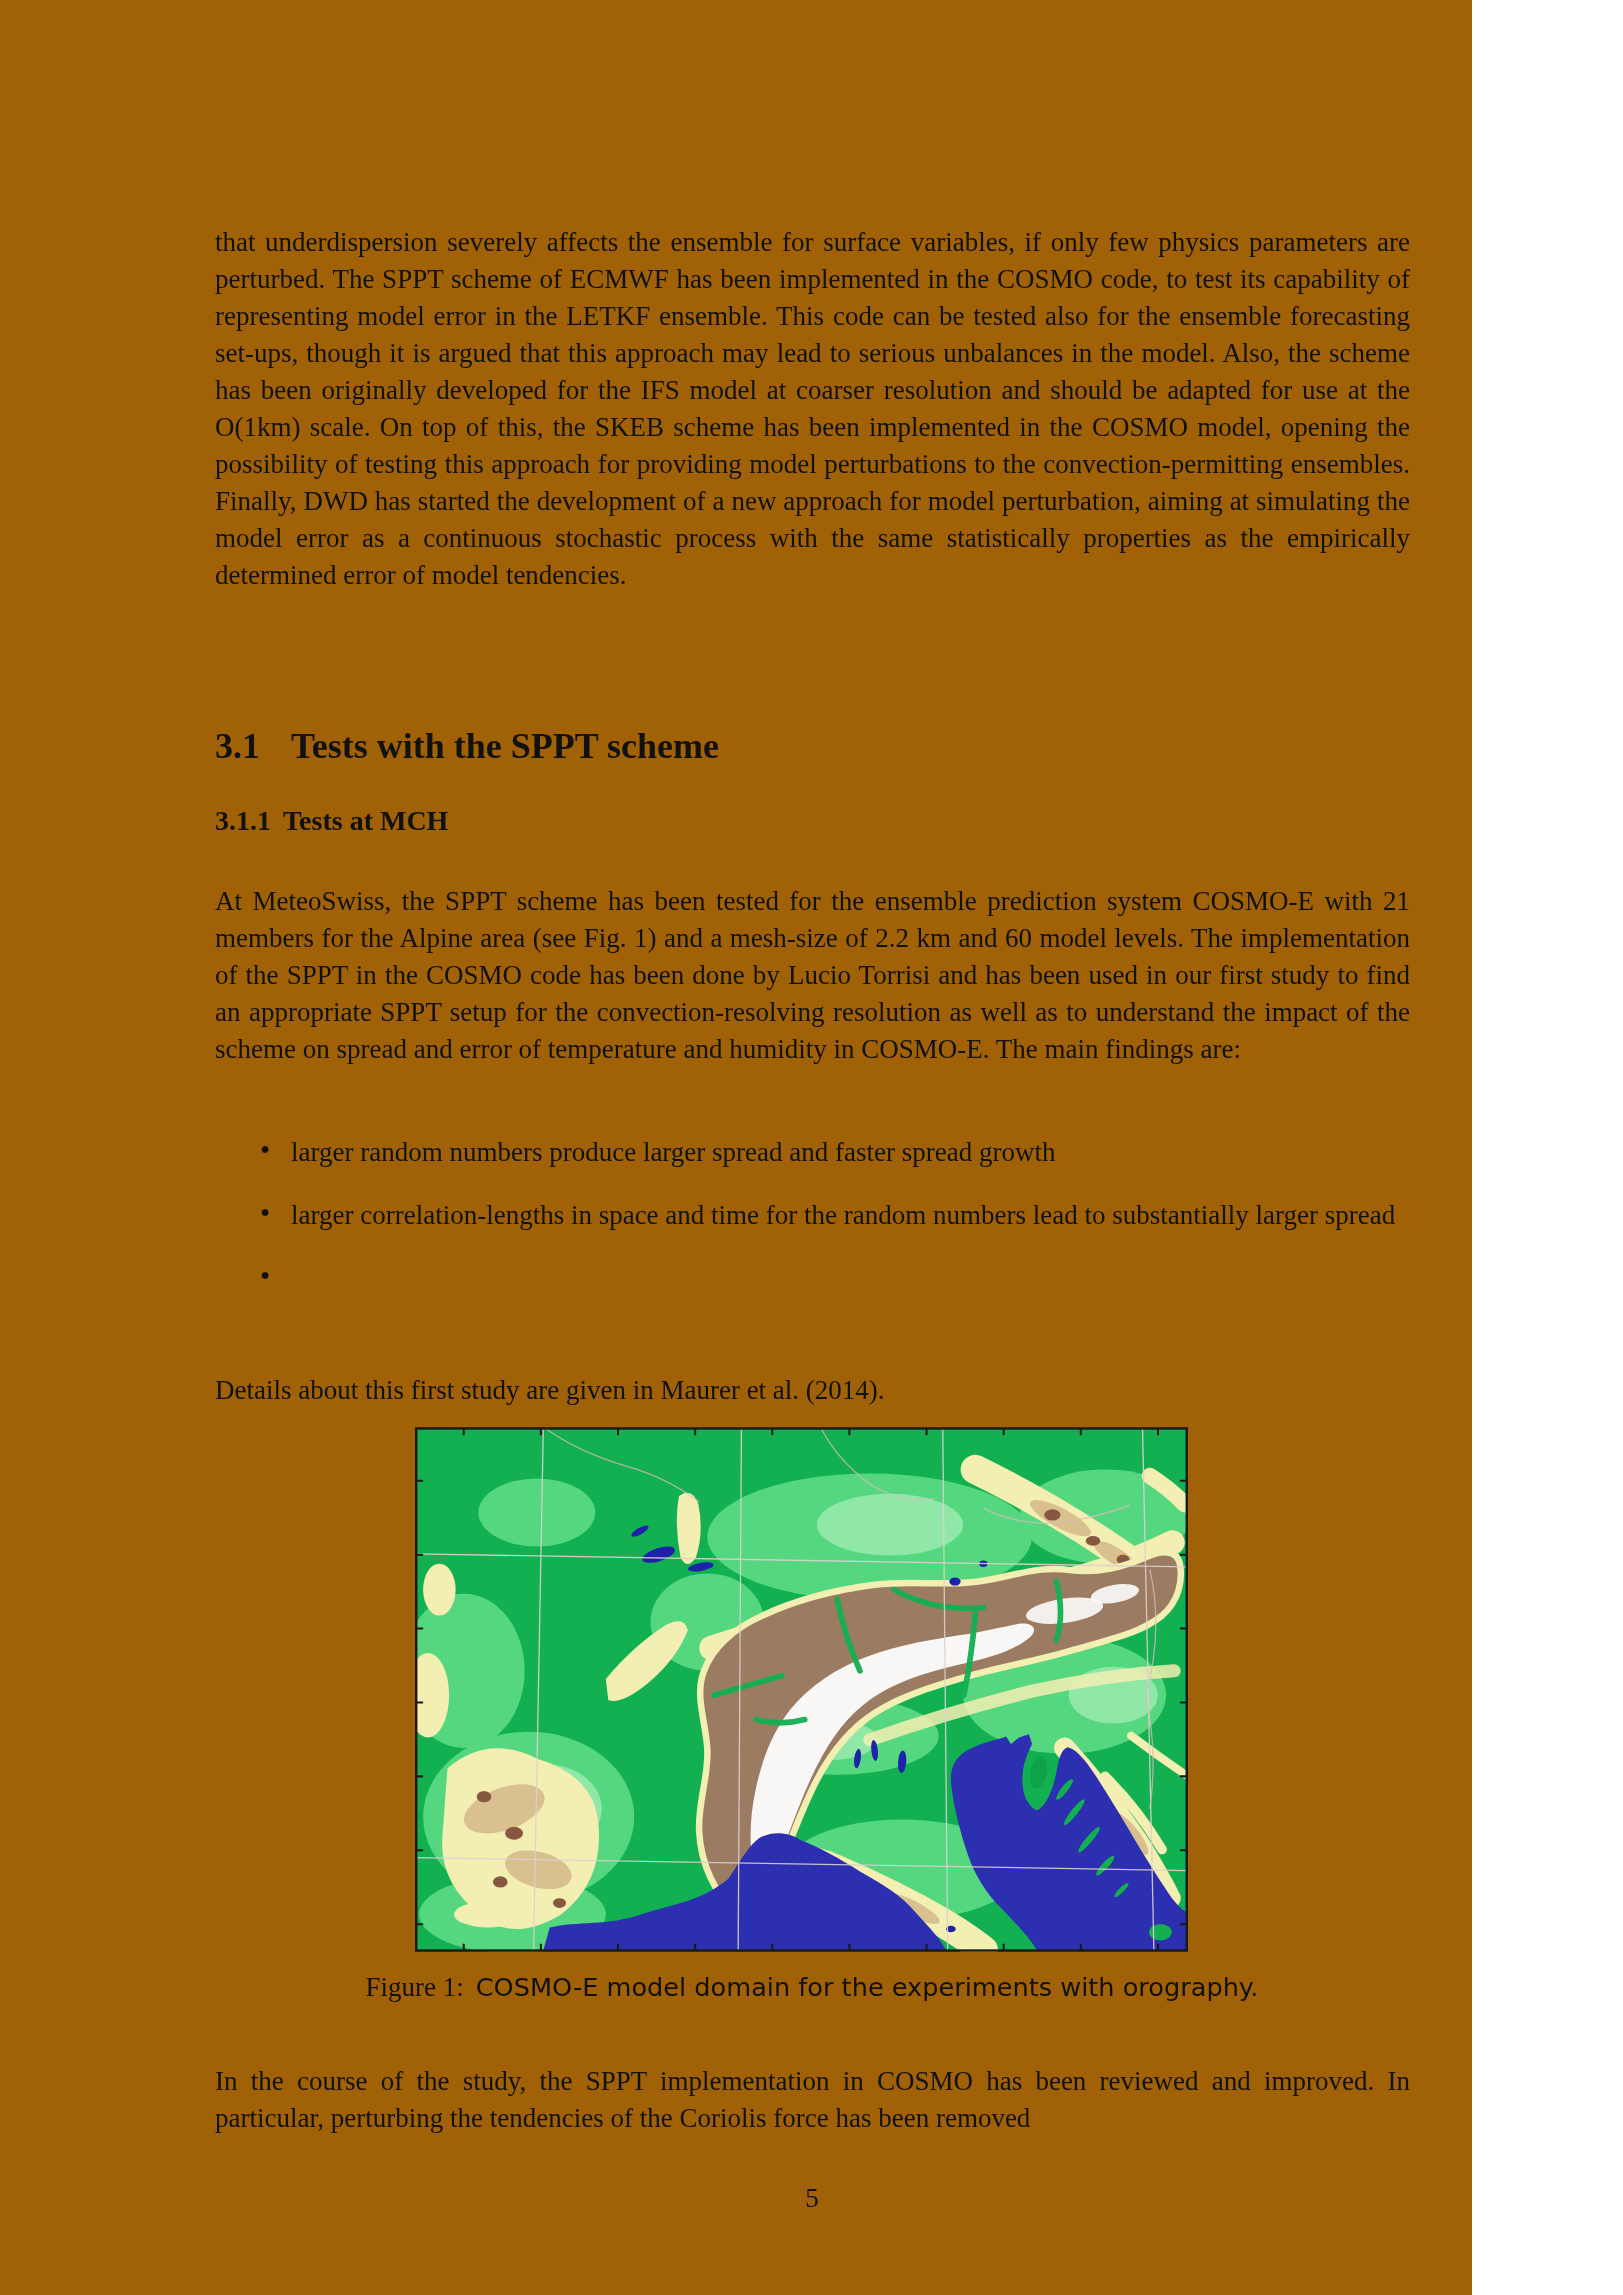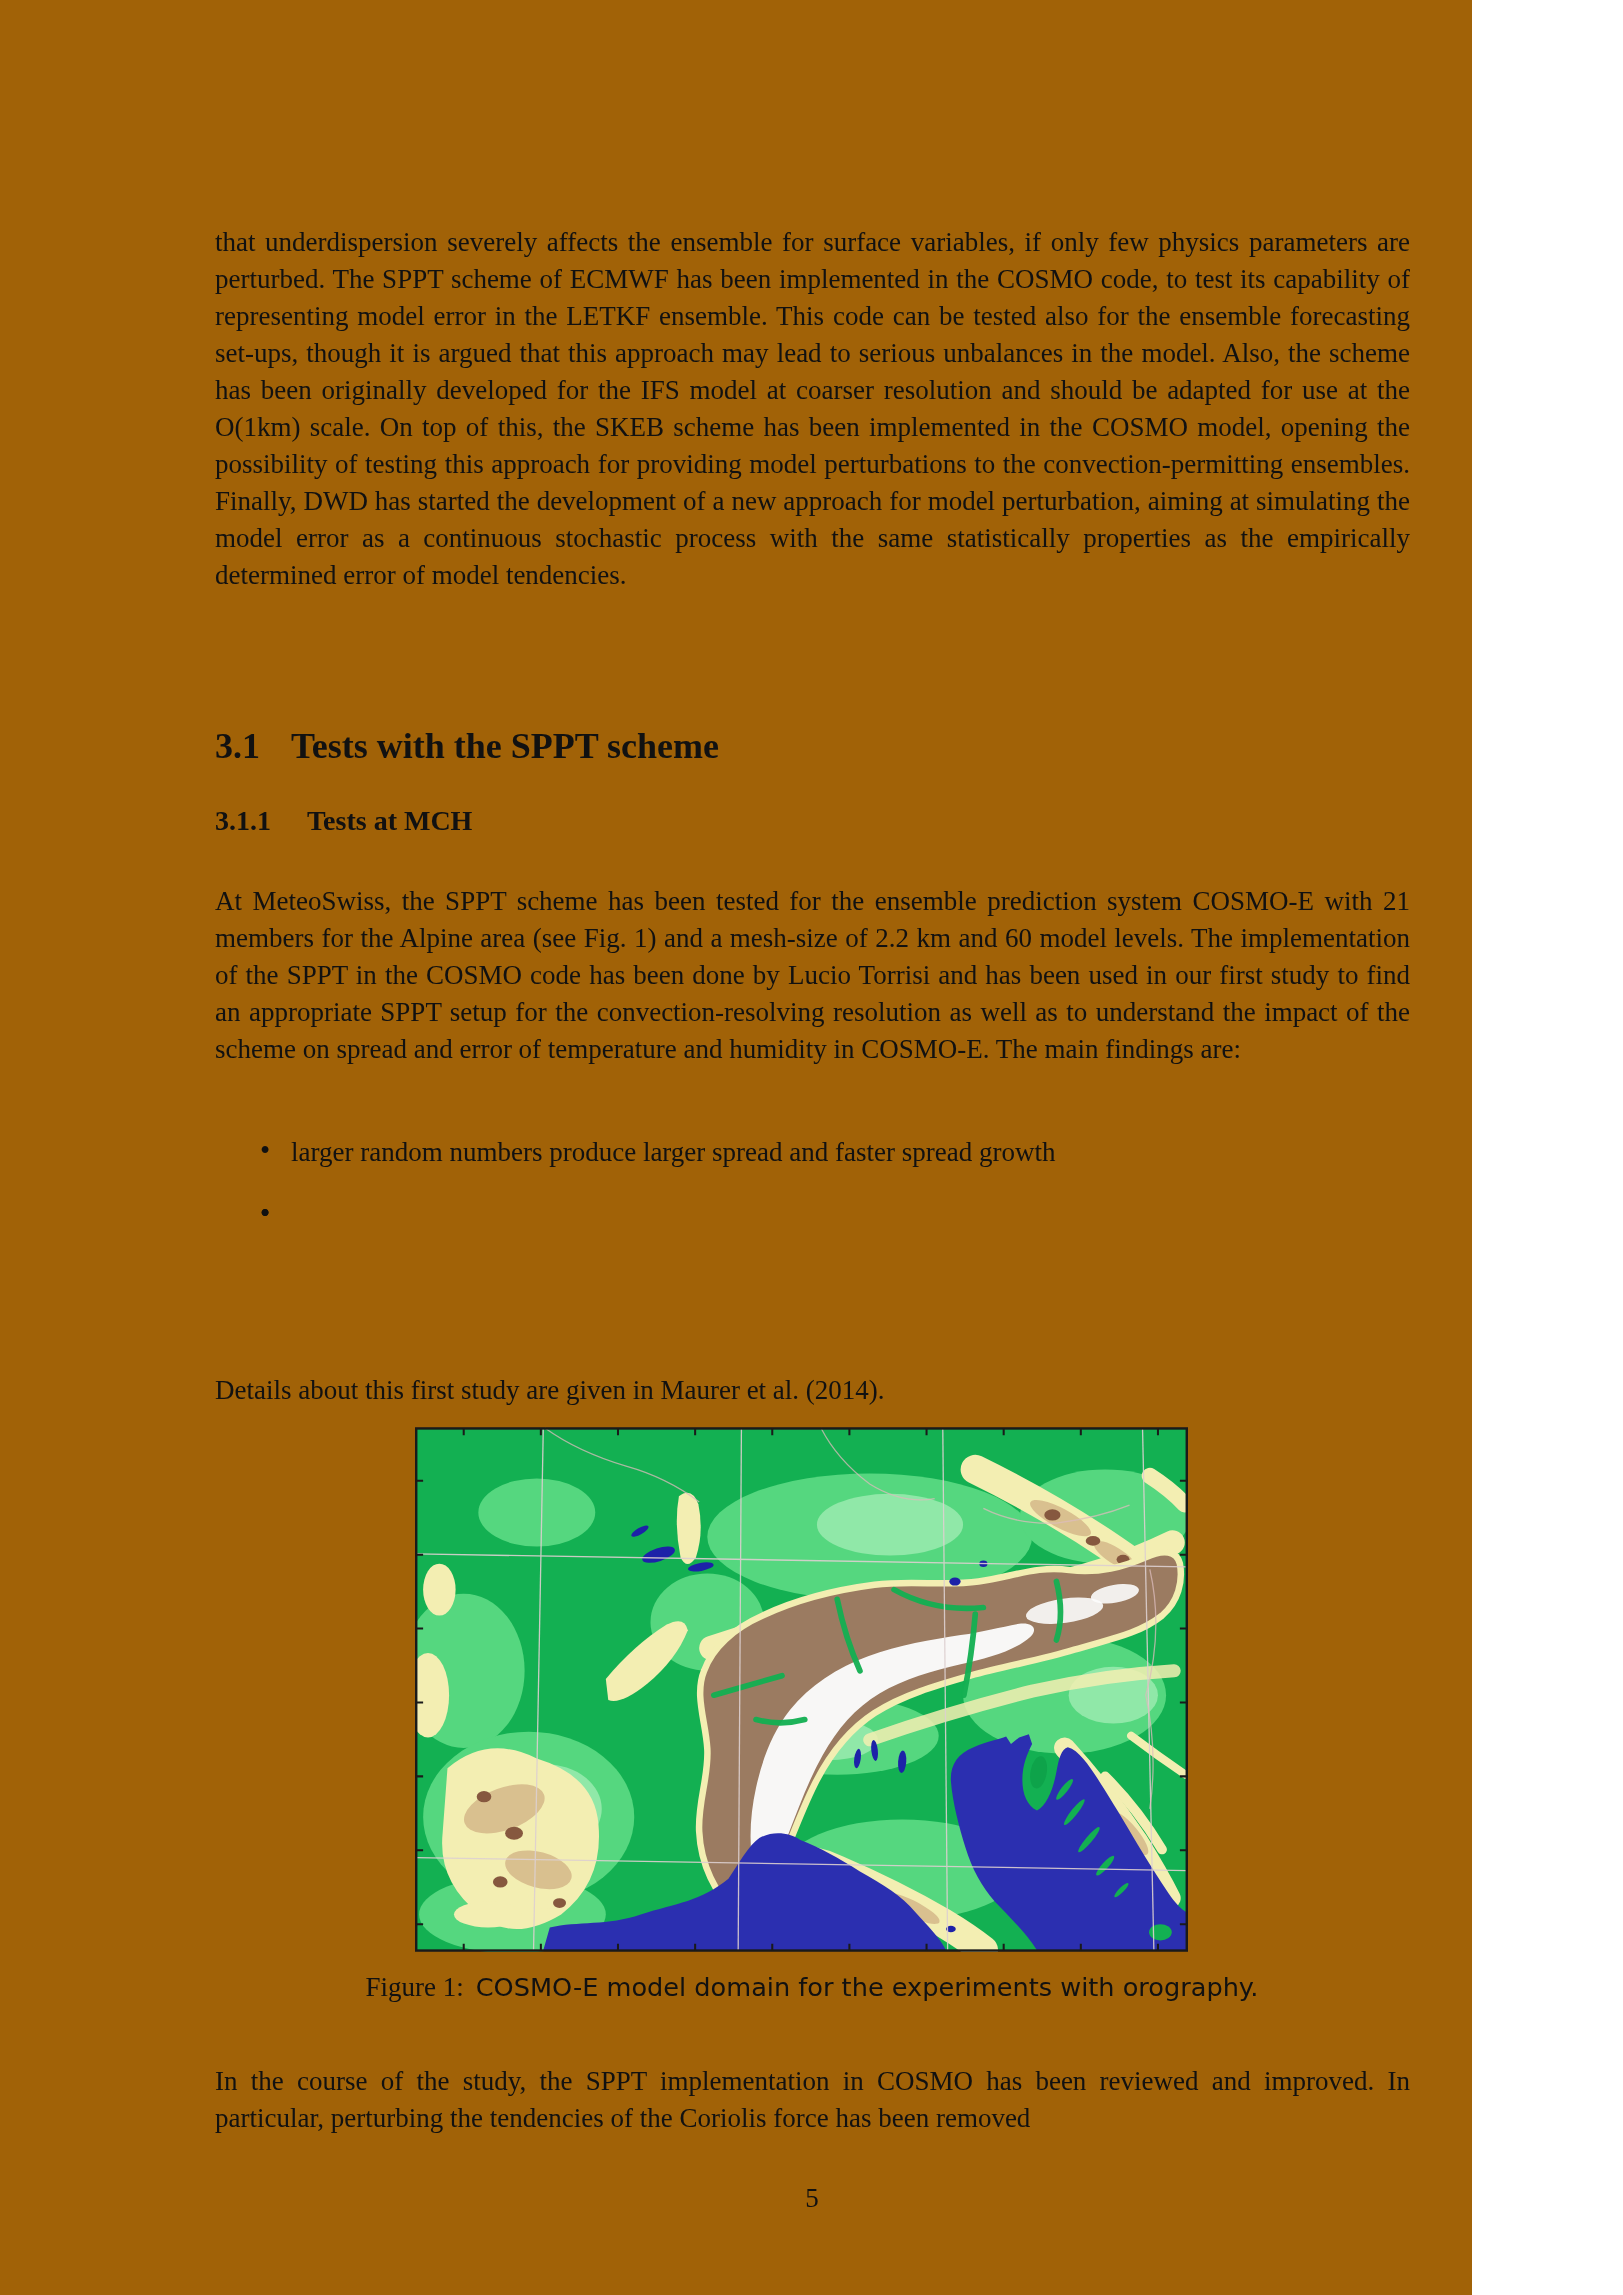--- a/index.html
+++ b/index.html
@@ -3,21 +3,21 @@
 <meta charset="utf-8">
 <style>
   html,body{margin:0;padding:0;background:#ffffff;}
   #page{position:relative;width:1472px;height:2295px;background:#a16207;overflow:hidden;
         font-family:"Liberation Serif", serif;color:#111;}
   .block{position:absolute;left:215px;width:1195px;}
   .para{font-size:27px;line-height:37px;text-align:justify;}
   .h-sec{font-size:36px;font-weight:bold;}
   .h-sec .num{margin-right:31px;}
   .h-sub{font-size:28px;font-weight:bold;}
-  .h-sub .num{margin-right:36px;}
+  .h-sub .num{margin-right:12px;}
   ul.blist{list-style:none;margin:0;padding:0;}
   ul.blist li{position:relative;padding-left:76px;margin-bottom:26px;
               font-size:27px;line-height:37px;text-align:justify;}
   ul.blist li:last-child{margin-bottom:0;}
   ul.blist .marker{position:absolute;left:45px;top:-2.4px;font-size:29px;}
   #figure-wrap{position:absolute;left:415px;top:1427px;width:773px;height:525px;}
   #figure-wrap svg{display:block;}
   #caption{position:absolute;left:0;top:1972px;width:1624px;text-align:center;}
   #caption .cap-label{font-size:27px;font-family:"Liberation Serif",serif;}
   #caption .cap-text{font-size:25.6px;font-family:"DejaVu Sans",sans-serif;margin-left:12px;}
@@ -40,20 +40,21 @@
 
   <div class="block para" style="top:883px">At MeteoSwiss, the SPPT scheme has been tested for the ensemble prediction system COSMO-E with 21 members for the Alpine area (see Fig.  1) and a mesh-size of 2.2 km and 60 model levels.  The implementation of the SPPT in the COSMO code has been done by Lucio Torrisi and has been used in our first study to find an appropriate SPPT setup for the convection-resolving resolution as well as to understand the impact of the scheme on spread and error of temperature and humidity in COSMO-E. The main findings are:</div>
 
   <ul class="blist block" style="top:1134px">
     <li>
       <span class="marker">•</span>
       <span>larger random numbers produce larger spread and faster spread growth</span>
     </li>
     <li>
       <span class="marker">•</span>
+      <span>larger correlation-lengths in space and time for the random numbers lead to substantially larger spread</span>
     </li>
     <li>
       <span class="marker">•</span>
     </li>
   </ul>
 
   <div class="block para" style="top:1372px">Details about this first study are given in Maurer et al. (2014).</div>
 
   <div id="figure-wrap">
     <svg width="773" height="525" viewBox="0 0 952 646">

